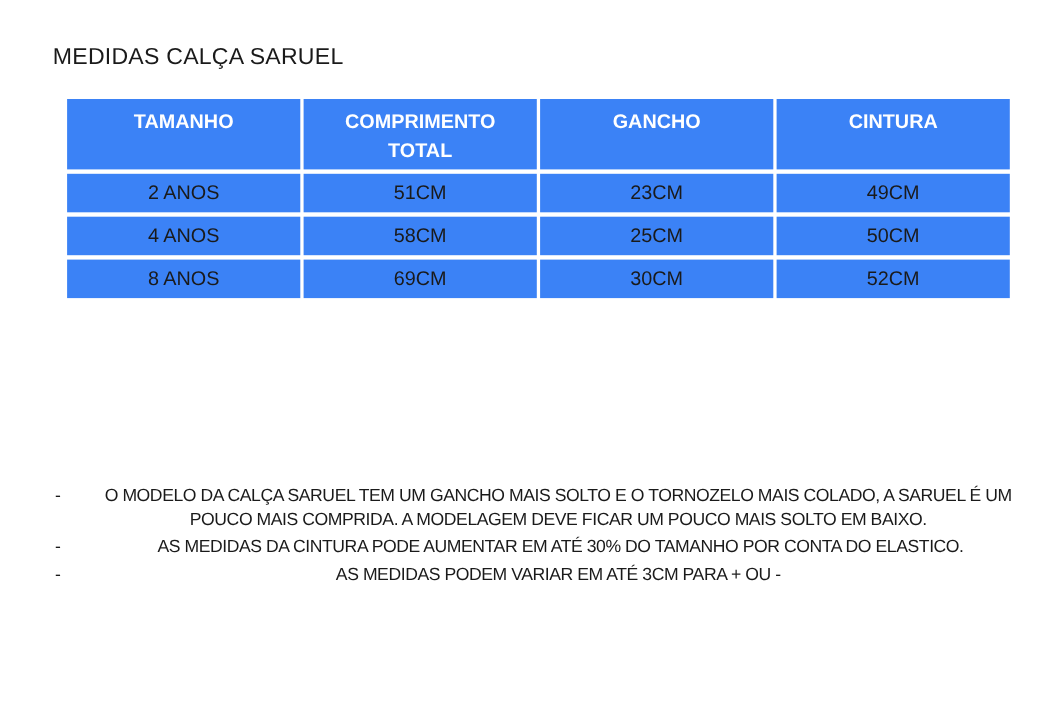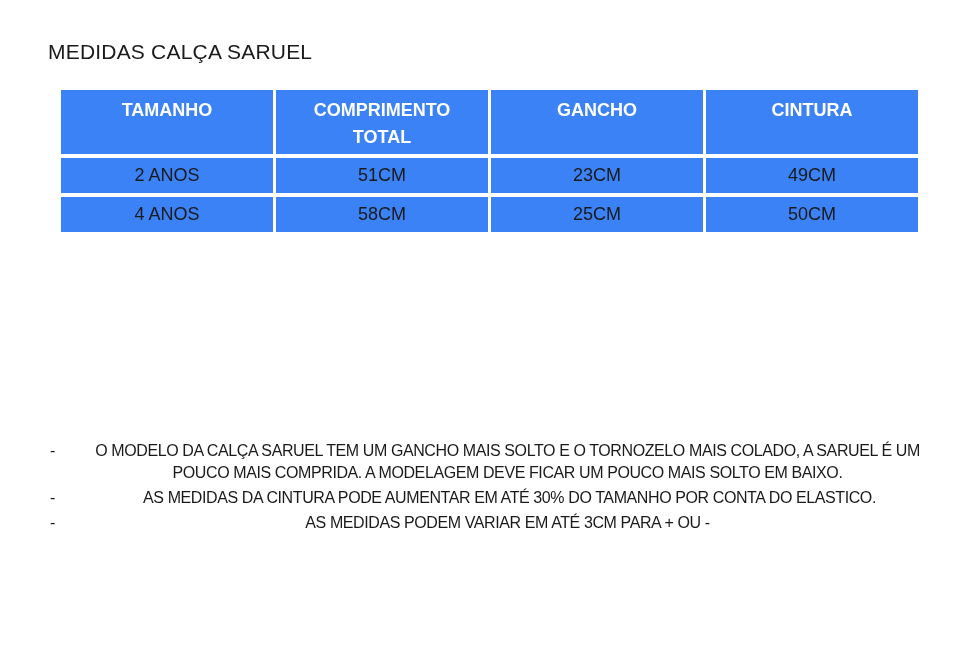--- a/index.html
+++ b/index.html
@@ -104,20 +104,26 @@
       <td>51CM</td>
       <td>23CM</td>
       <td>49CM</td>
     </tr>
     <tr>
       <td>4 ANOS</td>
       <td>58CM</td>
       <td>25CM</td>
       <td>50CM</td>
     </tr>
+    <tr>
+      <td>8 ANOS</td>
+      <td>69CM</td>
+      <td>30CM</td>
+      <td>52CM</td>
+    </tr>
   </tbody>
 </table>
 
 <div class="notes">
   <div class="note">
     <span class="marker">-</span>
     <span class="text">O MODELO DA CALÇA SARUEL TEM UM GANCHO MAIS SOLTO E O TORNOZELO MAIS COLADO, A SARUEL É UM POUCO MAIS COMPRIDA. A MODELAGEM DEVE FICAR UM POUCO MAIS SOLTO EM BAIXO.</span>
   </div>
   <div class="note">
     <span class="marker">-</span>

